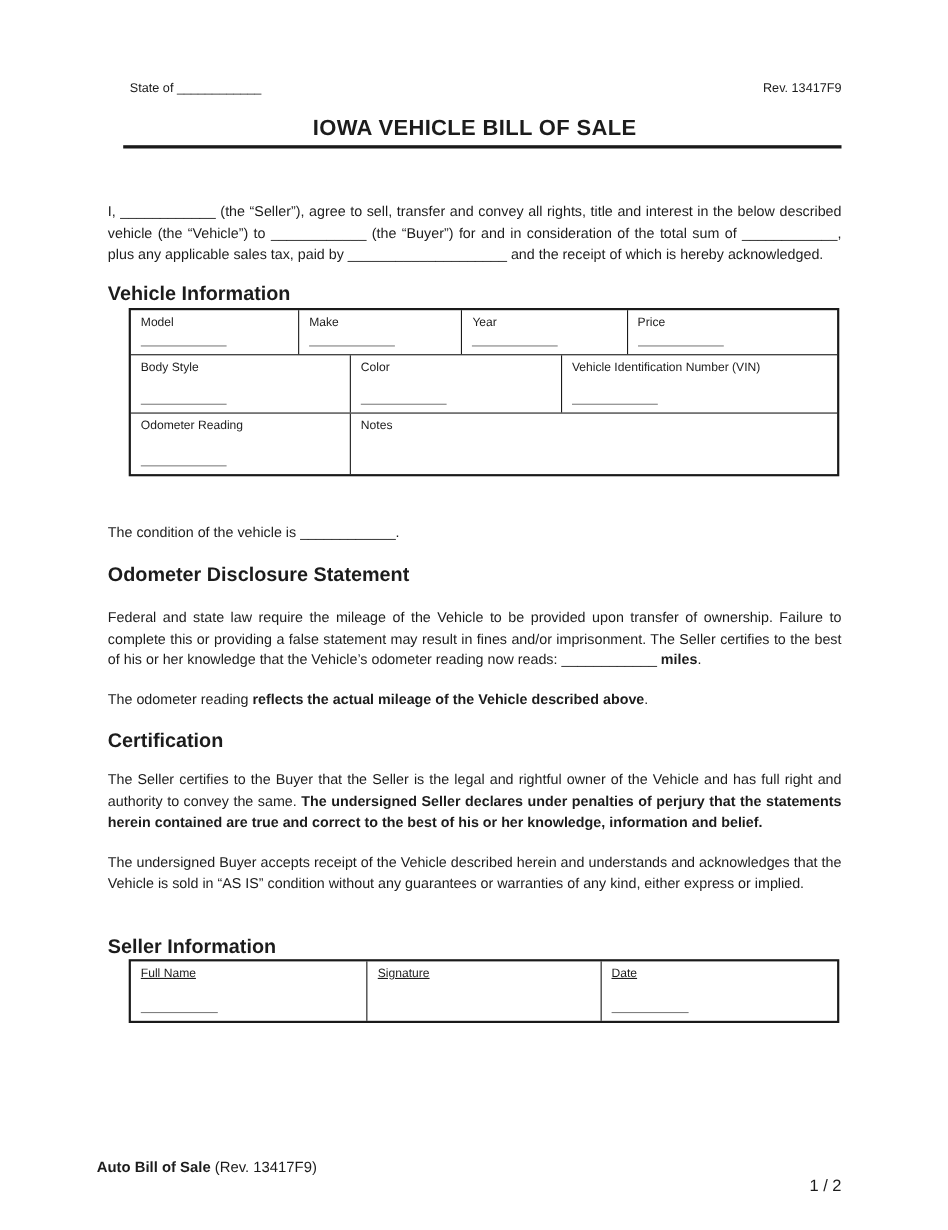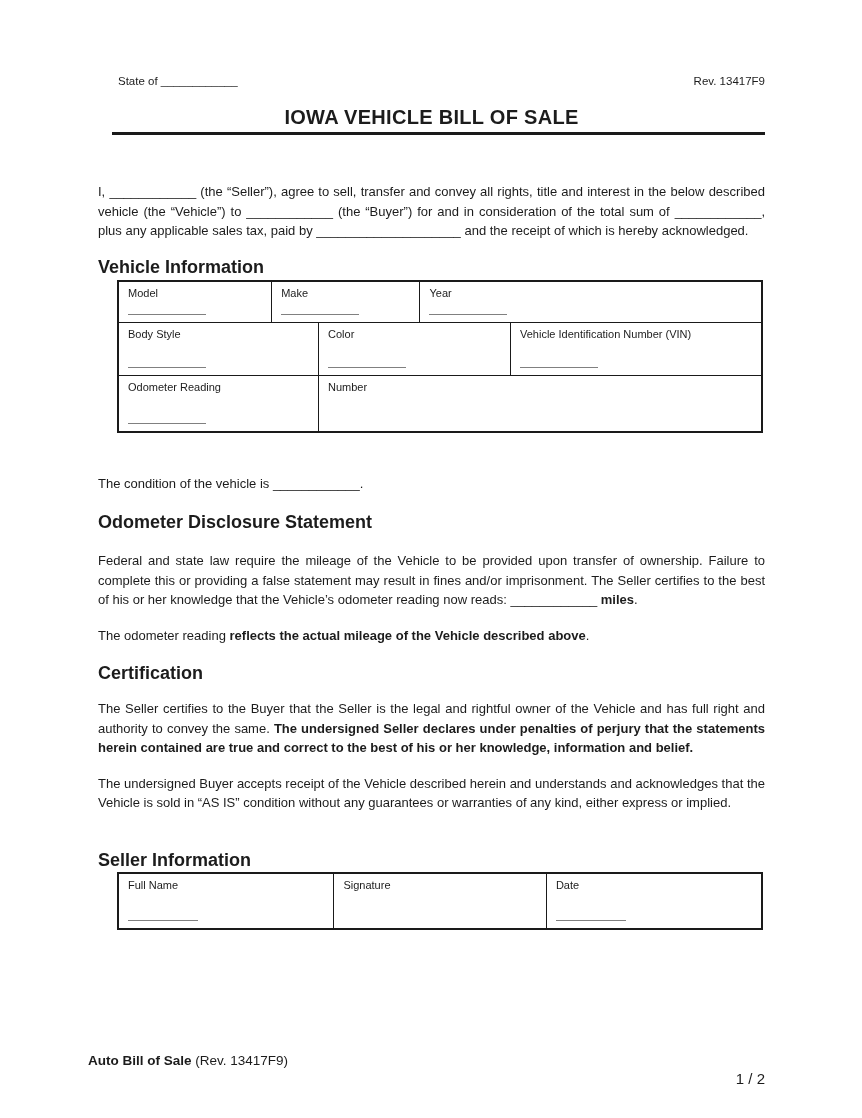--- a/index.html
+++ b/index.html
@@ -83,21 +83,21 @@
   .w-r3a { width: 31.0%; } .w-r3b { width: 69.0%; }
   .condition-line { margin-top: 41px; text-align: left; }
   .od-heading { margin-top: 22px; }
   .od-para { margin-top: 21px; }
   .od-reading { margin-top: 16px; text-align: left; }
   .cert-heading { margin-top: 21px; }
   .cert-para { margin-top: 18px; }
   .buyer-para { margin-top: 16px; }
   .seller-heading { margin-top: 40px; }
   .seller-table { margin-top: 4px; }
-  .seller-table .t-cell { height: 54px; }
+  .seller-table .t-cell { height: 54px; text-decoration: underline; }
   .w-sa { width: 33.4%; } .w-sb { width: 33.1%; } .w-sc { width: 33.5%; }
   .seller-table .cell-blank { width: 70px; }
   
   .footer {
     position: absolute;
     left: 88px;
     right: 97px;
     top: 1053px;
     font-size: 13.5px;
   }
@@ -135,20 +135,24 @@
           <span class="cell-blank"></span>
         </div>
         <div class="t-cell w-r1b">
           <span class="cell-label">Make</span>
           <span class="cell-blank"></span>
         </div>
         <div class="t-cell w-r1c">
           <span class="cell-label">Year</span>
           <span class="cell-blank"></span>
         </div>
+        <div class="t-cell w-r1d">
+          <span class="cell-label">Price</span>
+          <span class="cell-blank"></span>
+        </div>
       </div>
       <div class="t-row row2">
         <div class="t-cell w-r2a">
           <span class="cell-label">Body Style</span>
           <span class="cell-blank"></span>
         </div>
         <div class="t-cell w-r2b">
           <span class="cell-label">Color</span>
           <span class="cell-blank"></span>
         </div>
@@ -156,21 +160,21 @@
           <span class="cell-label">Vehicle Identification Number (VIN)</span>
           <span class="cell-blank"></span>
         </div>
       </div>
       <div class="t-row row3">
         <div class="t-cell w-r3a">
           <span class="cell-label">Odometer Reading</span>
           <span class="cell-blank"></span>
         </div>
         <div class="t-cell w-r3b">
-          <span class="cell-label">Number</span>
+          <span class="cell-label">Notes</span>
         </div>
       </div>
     </div>
 
     <div class="para condition-line">The condition of the vehicle is ____________.</div>
 
     <div class="section-heading od-heading">Odometer Disclosure Statement</div>
     <div class="para od-para"><span>Federal and state law require the mileage of the Vehicle to be provided upon transfer of ownership. Failure to complete this or providing a false statement may result in fines and/or imprisonment. The Seller certifies to the best of his or her knowledge that the Vehicle’s odometer reading now reads: ____________ </span><b>miles</b><span>.</span></div>
     <div class="para od-reading"><span>The odometer reading </span><b>reflects the actual mileage of the Vehicle described above</b><span>.</span></div>
 

